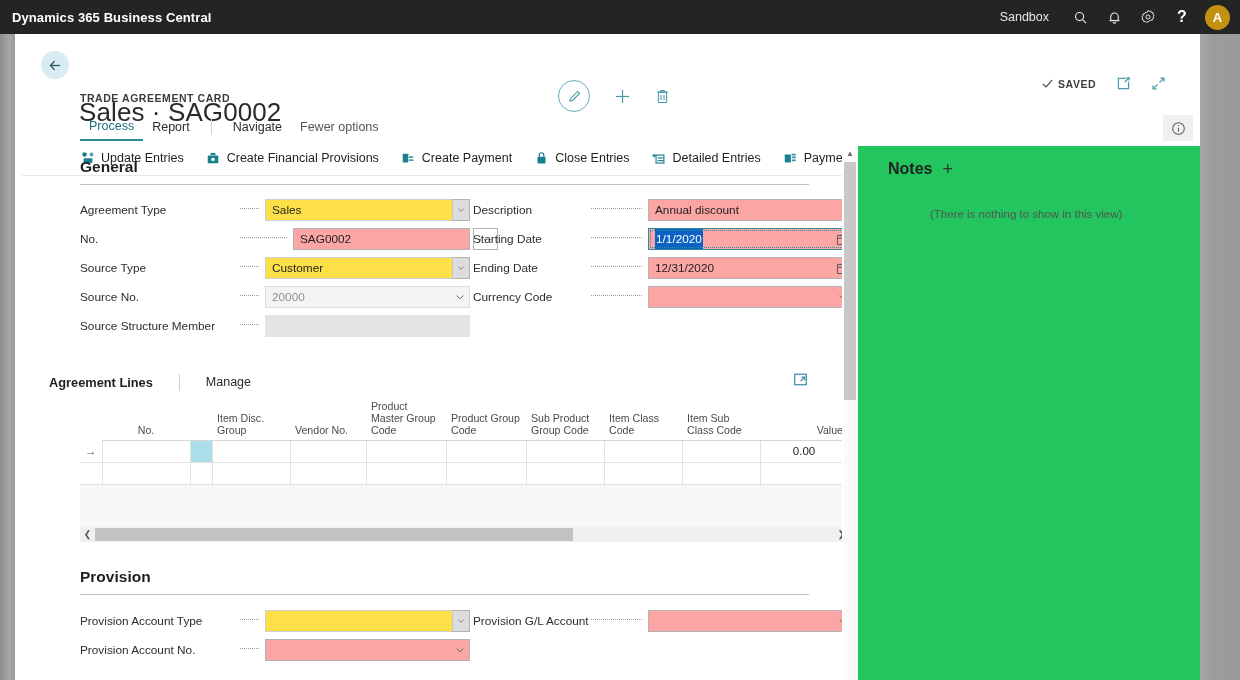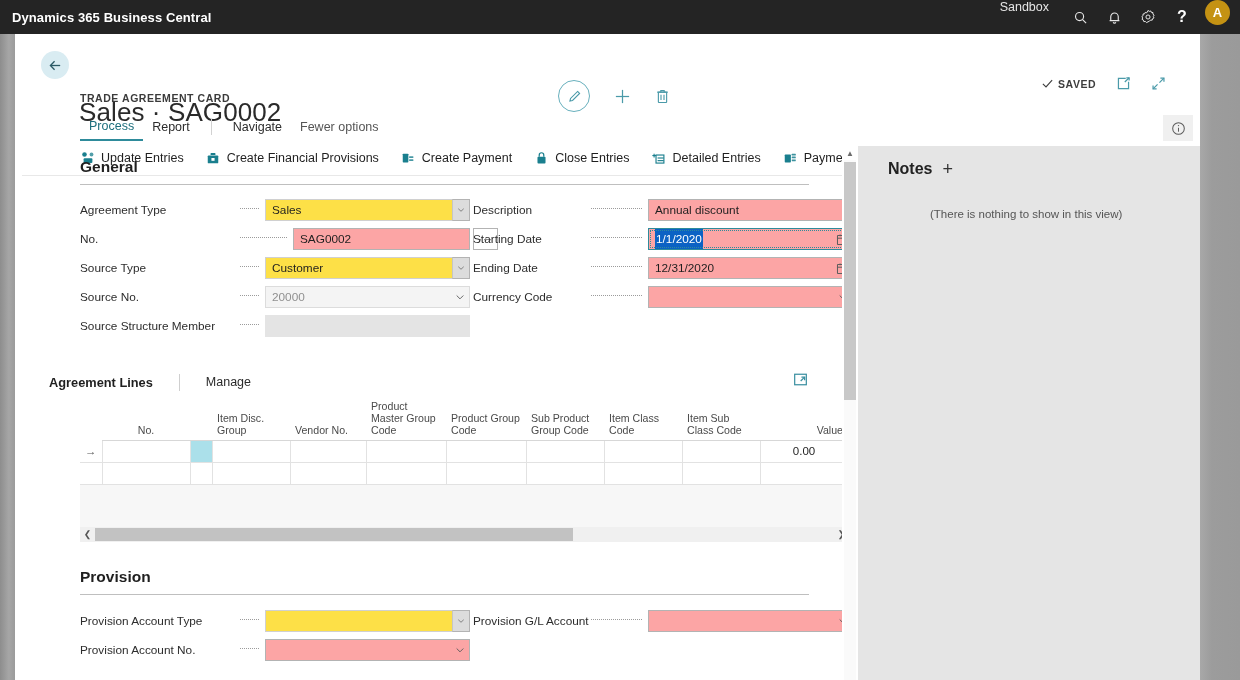--- a/index.html
+++ b/index.html
@@ -23,21 +23,21 @@
   
   .topbar {
     position: absolute; left: 0; top: 0; width: 1240px; height: 34px;
     background: #242424; color: #ffffff;
     display: flex; align-items: center;
   }
   .topbar-brand {
     font-size: 13px; font-weight: bold; letter-spacing: .1px;
     margin-left: 12px; color: #ffffff;
   }
-  .topbar-right { margin-left: auto; display: flex; height: 34px; }
+  .topbar-right { margin-left: auto; display: flex; align-items: center; height: 34px; }
   .topbar-env { font-size: 12.5px; color: #e6e6e6; padding: 0 14px; }
   .topbar-icon {
     width: 34px; height: 34px; display: flex; align-items: center; justify-content: center;
     color: #e8e8e8;
   }
   .topbar-icon svg { display:block; }
   .topbar-help { font-size: 16px; font-weight: bold; color:#fff; }
   .avatar {
     width: 25px; height: 25px; border-radius: 50%;
     background: #c49213; color: #ffffff;
@@ -106,21 +106,21 @@
   .side-btn.boxed { background: #f0f0f0; }
   .side-btn.teal { color:#2e8b9b; }
 
   
   .bodyarea { position: absolute; left:0; right:0; top: 112px; bottom: 0; display: flex; }
   .content { position: relative; width: 820px; height: 568px; overflow: hidden; }
   .vscroll { position: relative; width: 16px; background: #ffffff; }
   .vscroll .vs-arrow { height: 14px; display:flex; align-items:center; justify-content:center; color:#6b6b6b; font-size: 8px; }
   .vscroll .vs-track { position:absolute; top:14px; bottom:0; left:2px; right:2px; background: #fafafa; }
   .vscroll .vs-thumb { position:absolute; top:16px; left:2px; right:2px; height: 238px; background: #c8c8c8; }
-  .notes { flex: 1; position: relative; background: #e5e5e5; border-left: 0; }
+  .notes { flex: 1; position: relative; background: #22c55e; border-left: 0; }
   .notes-head {
     position: absolute; left: 30px; top: 14px;
     display: flex; align-items: center; gap: 10px;
     font-size: 16px; font-weight: bold; color: #222;
   }
   .notes-plus { font-size: 18px; font-weight: 300; color:#333; line-height:1; }
   .notes-empty { position: absolute; left: 72px; top: 62px; font-size: 11.5px; color: #555; }
 
   
   .sec-title {

